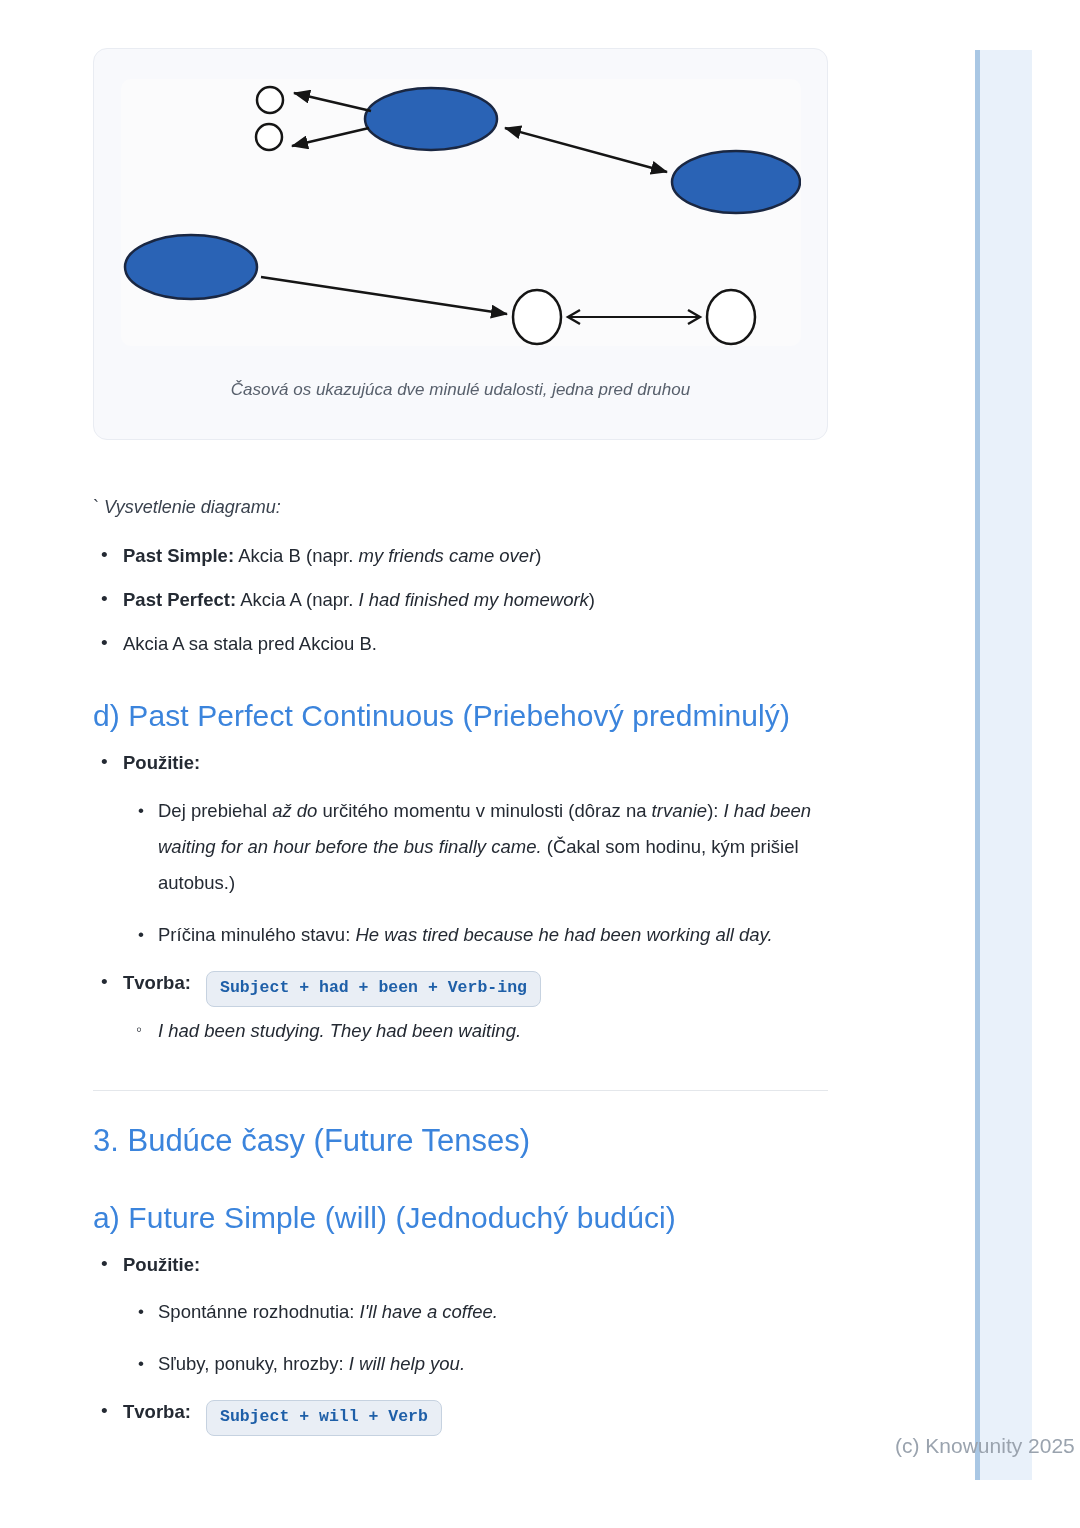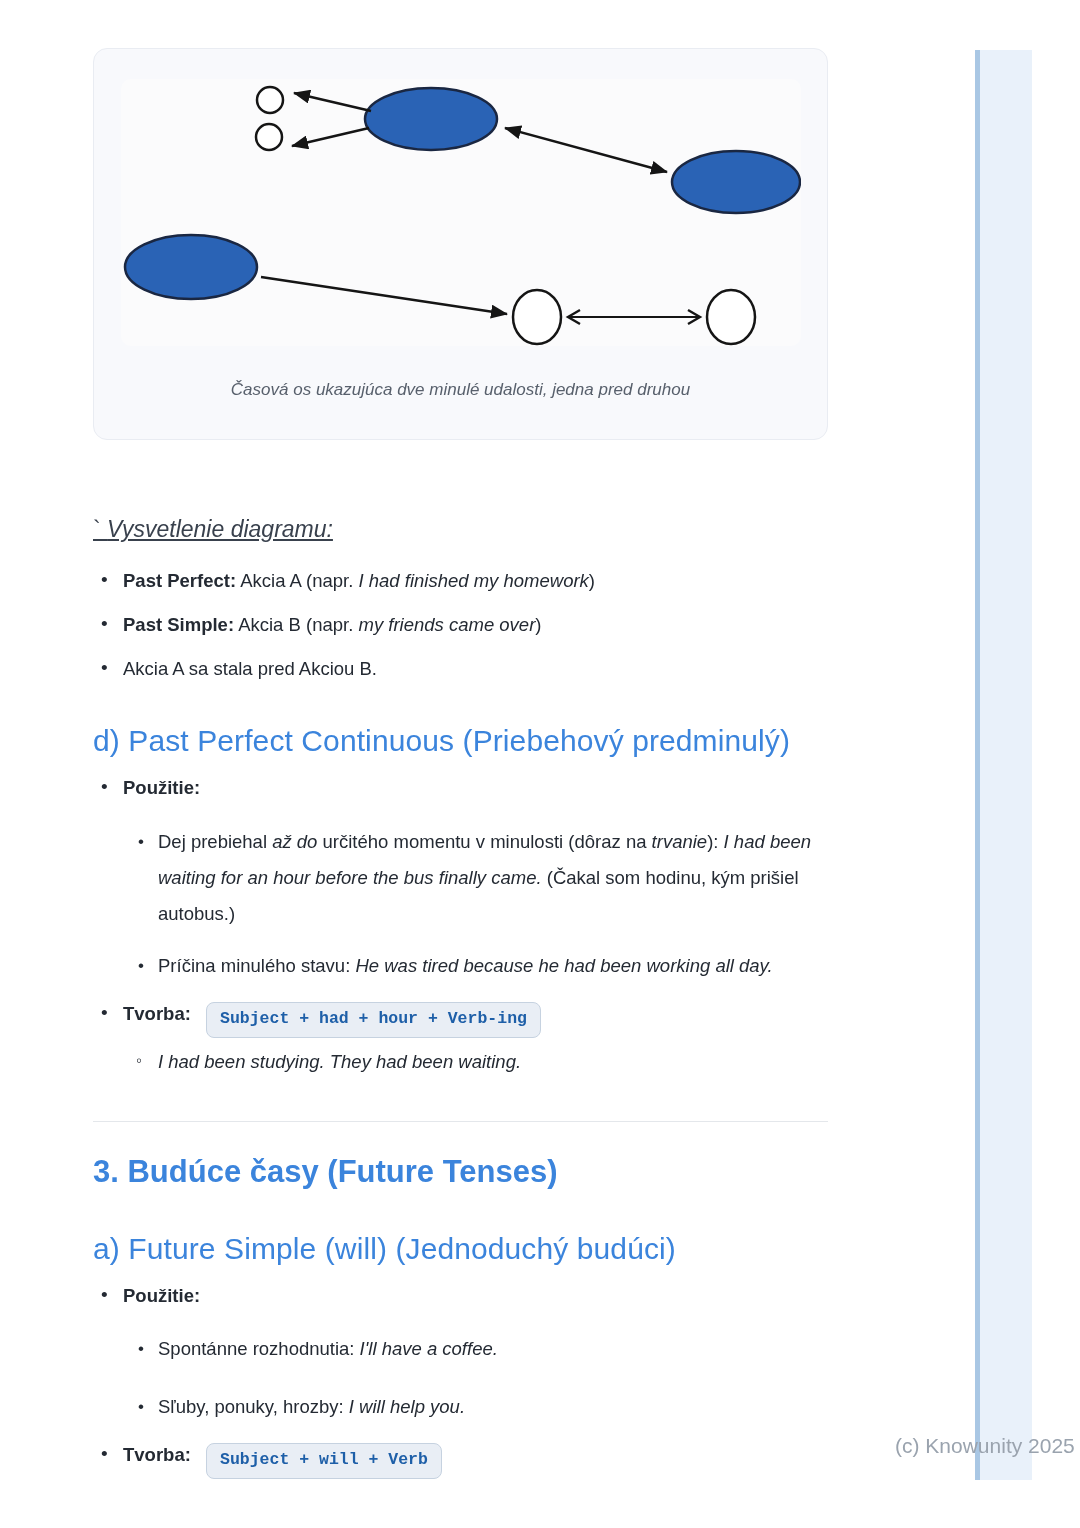--- a/index.html
+++ b/index.html
@@ -50,42 +50,42 @@
   .figure-image{
     margin:30px auto 0 auto;width:680px;height:267px;
     background:var(--image-bg);border-radius:10px;
   }
   .figure-caption{
     margin-top:34px;text-align:center;
     font-style:italic;font-size:17px;color:var(--caption-text);
   }
 
   .explain{
-    margin-top:76px;font-size:23px;color:#39414d;text-decoration:underline;
+    margin-top:57px;font-size:18px;color:#39414d;
   }
 
   
   .li{position:relative;font-size:18.5px;line-height:1.5;}
   .li.l1{padding-left:30px;margin-top:16px;}
   .li.l1::before{content:"\2022";position:absolute;left:8px;top:-1px;font-size:19px;}
-  .li.l2{padding-left:65px;margin-top:22px;line-height:36px;}
+  .li.l2{padding-left:65px;margin-top:16px;line-height:36px;}
   .li.l2::before{content:"\2022";position:absolute;left:45px;top:0;font-size:17px;}
   .li.circ{padding-left:65px;margin-top:10px;}
   .li.circ::before{content:"\25E6";position:absolute;left:43px;top:0;font-size:17px;}
   .r-b{font-weight:700;}
   .r-i{font-style:italic;}
 
   .h3{
     margin-top:42px;
     font-size:30px;font-weight:400;color:var(--accent);
     letter-spacing:.1px;
   }
   .h2{
     margin-top:32px;
-    font-size:31px;font-weight:700;color:var(--accent);
+    font-size:31px;font-weight:400;color:var(--accent);
   }
   .divider{margin-top:45px;height:1px;background:var(--divider);}
 
   .tvorba-row{margin-top:28px;}
   .tvorba-row .lbl{font-weight:700;}
   .chip{
     display:inline-block;margin-left:10px;
     font-family:"Liberation Mono","DejaVu Sans Mono",monospace;
     font-weight:700;font-size:16.5px;color:var(--chip-text);
     background:var(--chip-bg);
@@ -133,34 +133,34 @@
         <line x1="140" y1="198" x2="386" y2="235" stroke="var(--arrow)" stroke-width="2.5" marker-end="url(#mf)"></line>
         <line x1="448" y1="238" x2="578" y2="238" stroke="var(--arrow)" stroke-width="2.2" marker-start="url(#mo)" marker-end="url(#mo)"></line>
       </svg>
     </div>
     <div class="figure-caption">Časová os ukazujúca dve minulé udalosti, jedna pred druhou</div>
   </div>
 
   <div class="explain"><span>` </span><span class="r-i">Vysvetlenie diagramu:</span></div>
 
   <div class="mt24">
+    <div class="li l1"><span class="r-b">Past Simple:</span><span> Akcia B (napr. </span><span class="r-i">my friends came over</span><span>)</span></div>
     <div class="li l1"><span class="r-b">Past Perfect:</span><span> Akcia A (napr. </span><span class="r-i">I had finished my homework</span><span>)</span></div>
-    <div class="li l1"><span class="r-b">Past Simple:</span><span> Akcia B (napr. </span><span class="r-i">my friends came over</span><span>)</span></div>
     <div class="li l1"><span>Akcia A sa stala pred Akciou B.</span></div>
   </div>
 
   <div class="h3">d) Past Perfect Continuous (Priebehový predminulý)</div>
   <div class="li l1 mt24"><span class="r-b">Použitie:</span></div>
   <div>
     <div class="li l2"><span>Dej prebiehal </span><span class="r-i">až do</span><span> určitého momentu v minulosti (dôraz na </span><span class="r-i">trvanie</span><span>): </span><span class="r-i">I had been waiting for an hour before the bus finally came.</span><span> (Čakal som hodinu, kým prišiel autobus.)</span></div>
     <div class="li l2" style="margin-top:16px;"><span>Príčina minulého stavu: </span><span class="r-i">He was tired because he had been working all day.</span></div>
   </div>
   <div class="li l1 tvorba-row">
     <span class="lbl">Tvorba:</span>
-    <span class="chip">Subject + had + hour + Verb-ing</span>
+    <span class="chip">Subject + had + been + Verb-ing</span>
   </div>
   <div class="li circ"><span class="r-i">I had been studying. They had been waiting.</span></div>
 
   <div class="divider"></div>
 
   <div class="h2">3. Budúce časy (Future Tenses)</div>
   <div class="h3">a) Future Simple (will) (Jednoduchý budúci)</div>
   <div class="li l1 mt24"><span class="r-b">Použitie:</span></div>
   <div>
     <div class="li l2"><span>Spontánne rozhodnutia: </span><span class="r-i">I'll have a coffee.</span></div>

